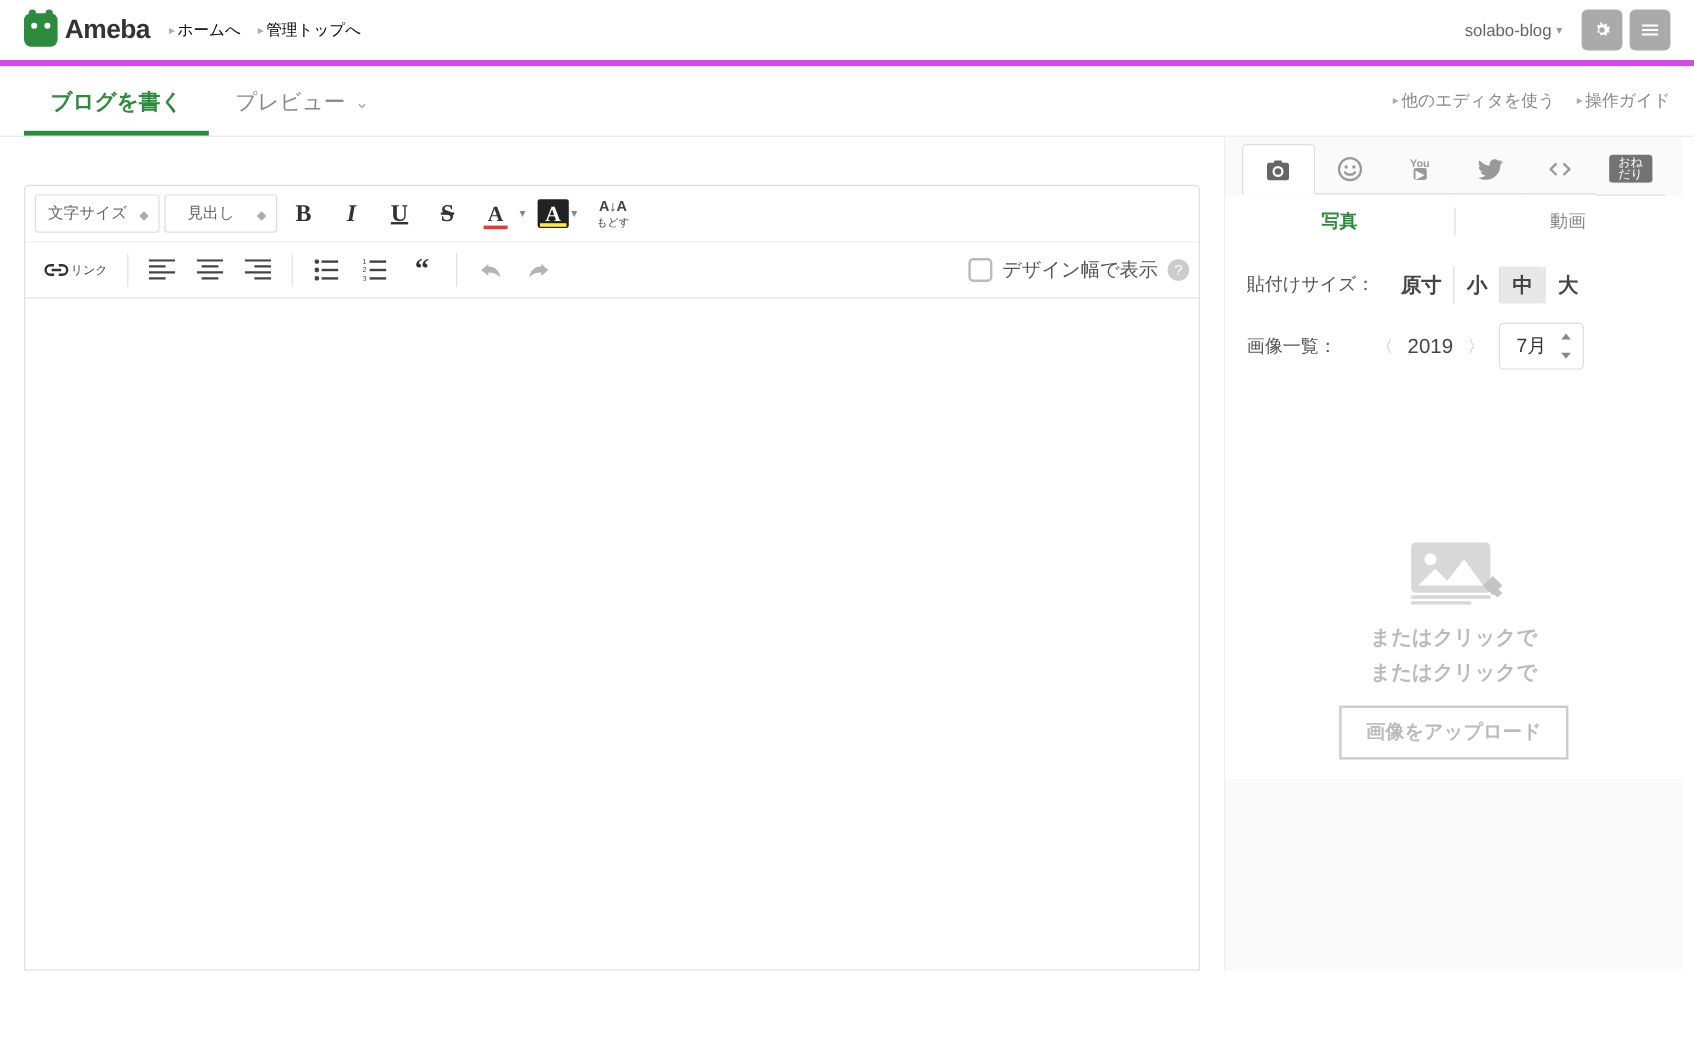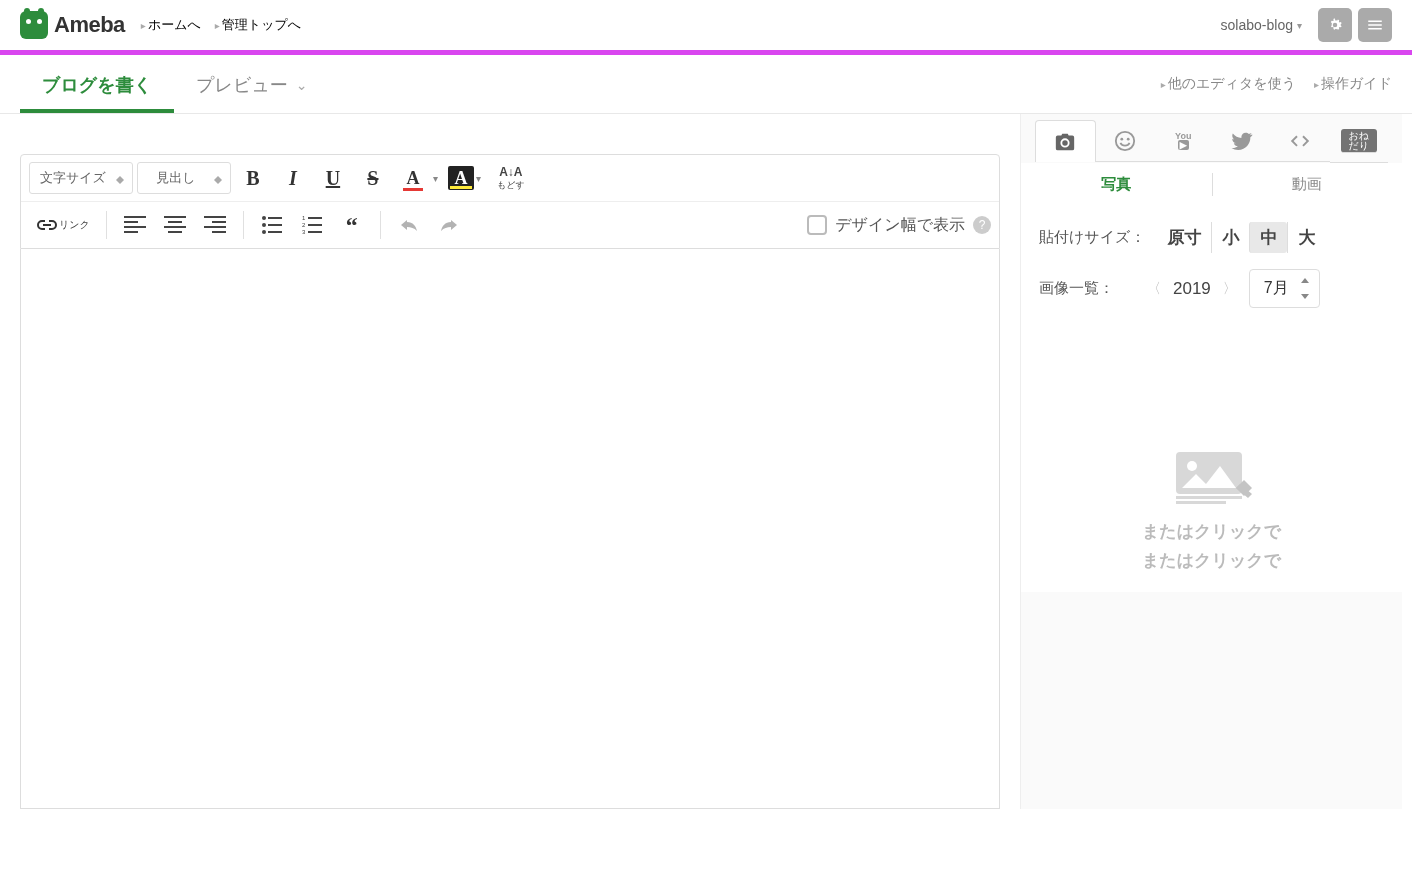--- a/index.html
+++ b/index.html
@@ -280,16 +280,17 @@
               <circle cx="20" cy="18" r="5" fill="#fff"></circle>
               <path d="M10 40l14-14 10 10 14-18 16 22H10z" fill="#fff"></path>
               <rect x="4" y="48" width="66" height="3" fill="#d8d8d8"></rect>
               <rect x="4" y="53" width="50" height="3" fill="#d8d8d8"></rect>
               <path d="M68 36l12 10-4 4-12-10z" fill="#c4c4c4"></path>
               <path d="M64 40l8-8 8 8-8 8z" fill="#c4c4c4"></path>
             </svg>
         </div>
         <p>またはクリックで</p>
         <p>またはクリックで</p>
+        <div class="upbtn">画像をアップロード</div>
       </div>
     </div>
   </div>
 </div>
 
 </body></html>

